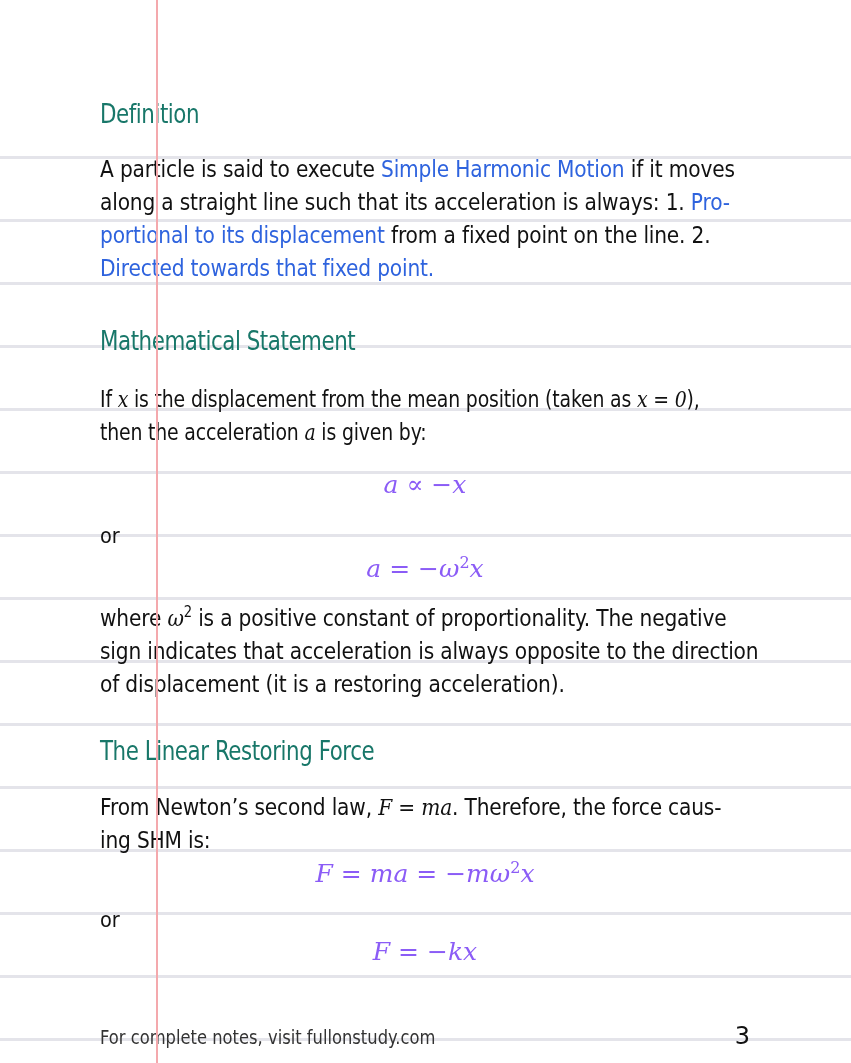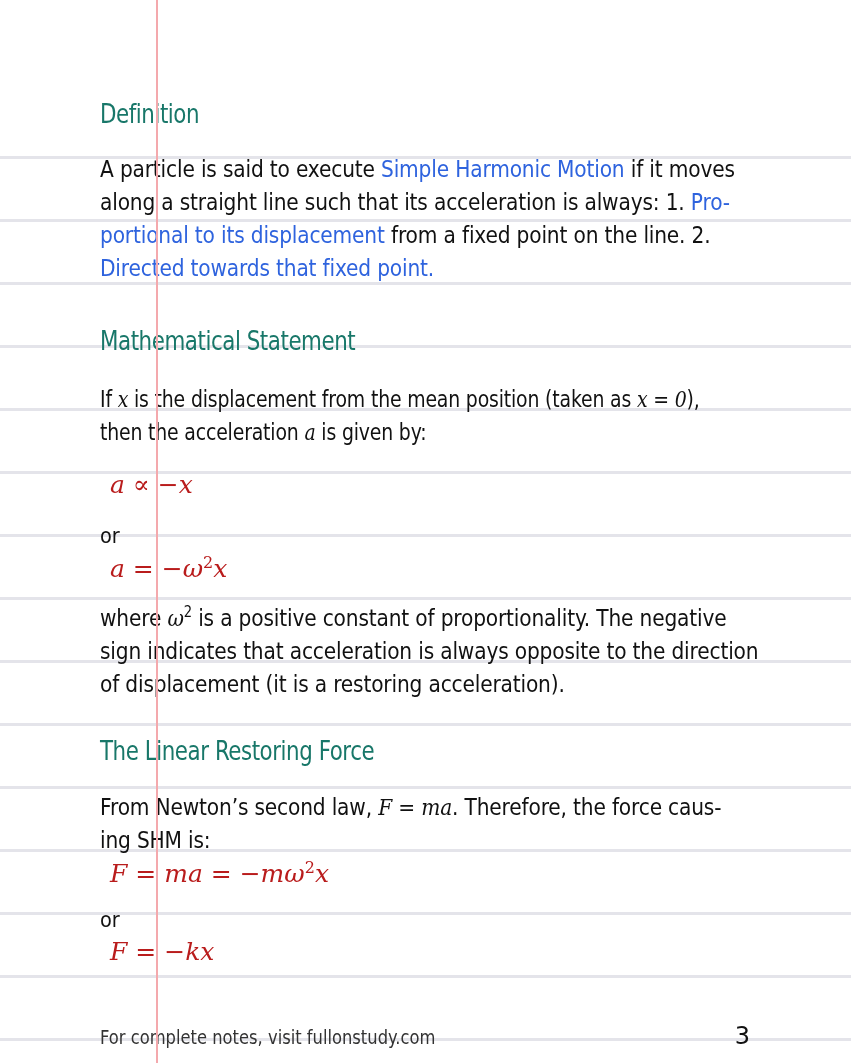--- a/index.html
+++ b/index.html
@@ -27,22 +27,22 @@
       position: absolute; left: 0; width: 740px;
       color: #111; font-size: 23px; line-height: 33px;
       font-family: "DejaVu Sans", sans-serif;
       transform: scaleX(0.878); transform-origin: left;
       letter-spacing: -0.2px; white-space: nowrap;
     }
     .p .line { display: block; }
     .hl { color: #2e63de; }
     .m { font-family: "DejaVu Serif", serif; font-style: italic; }
     .eq {
-      position: absolute; left: 10px; width: 650px; 
-      font-family: "DejaVu Serif", serif; font-size: 25px; color: #b91c1c;
+      position: absolute; left: 0; width: 650px; text-align: center;
+      font-family: "DejaVu Serif", serif; font-size: 25px; color: #8b5cf6;
     }
     .eq sup { font-size: 16px; font-style: normal; }
     .or {
       position: absolute; left: 0; font-size: 22px; color: #111;
       font-family: "DejaVu Sans", sans-serif; transform: scaleX(0.88); transform-origin: left;
     }
     .footer {
       position: absolute; left: 0; top: 1026px; font-size: 19px; color: #333;
       font-family: "DejaVu Sans", sans-serif; transform: scaleX(0.86); transform-origin: left;
     }

